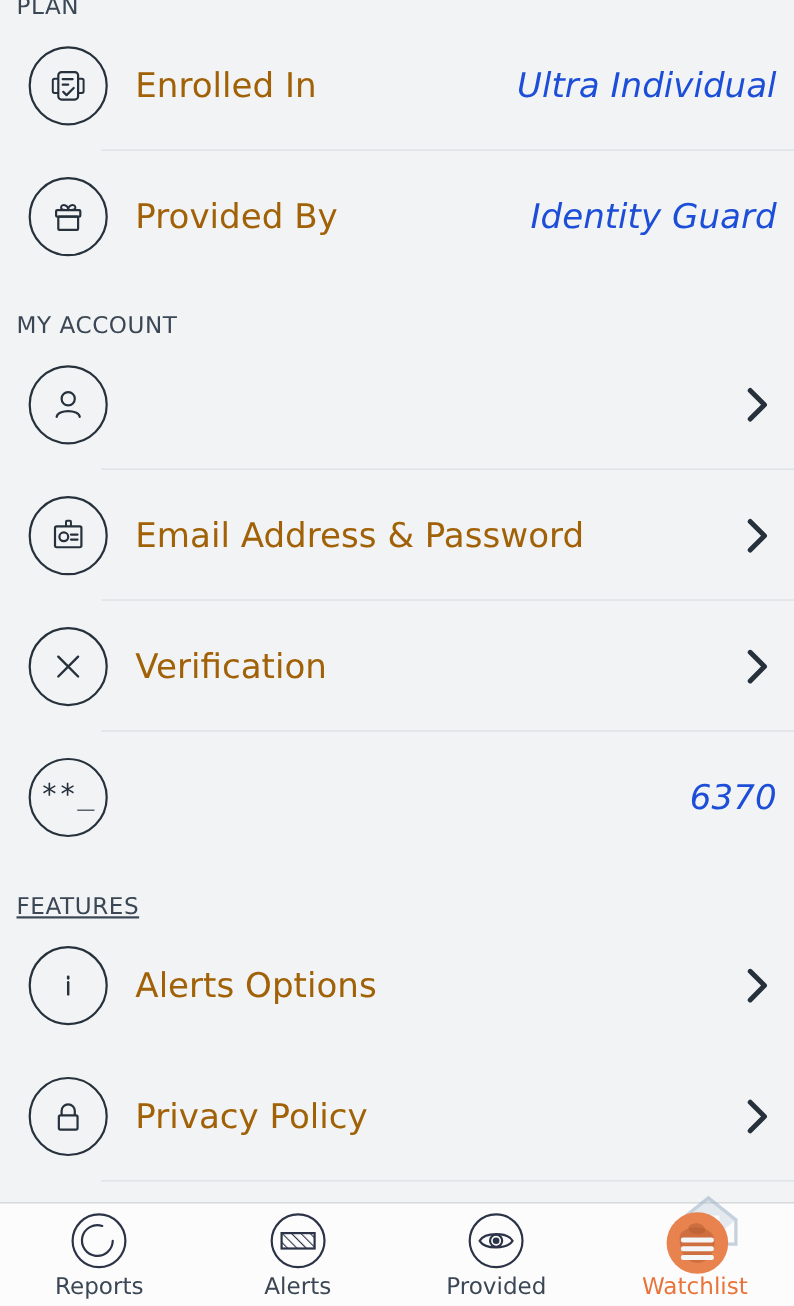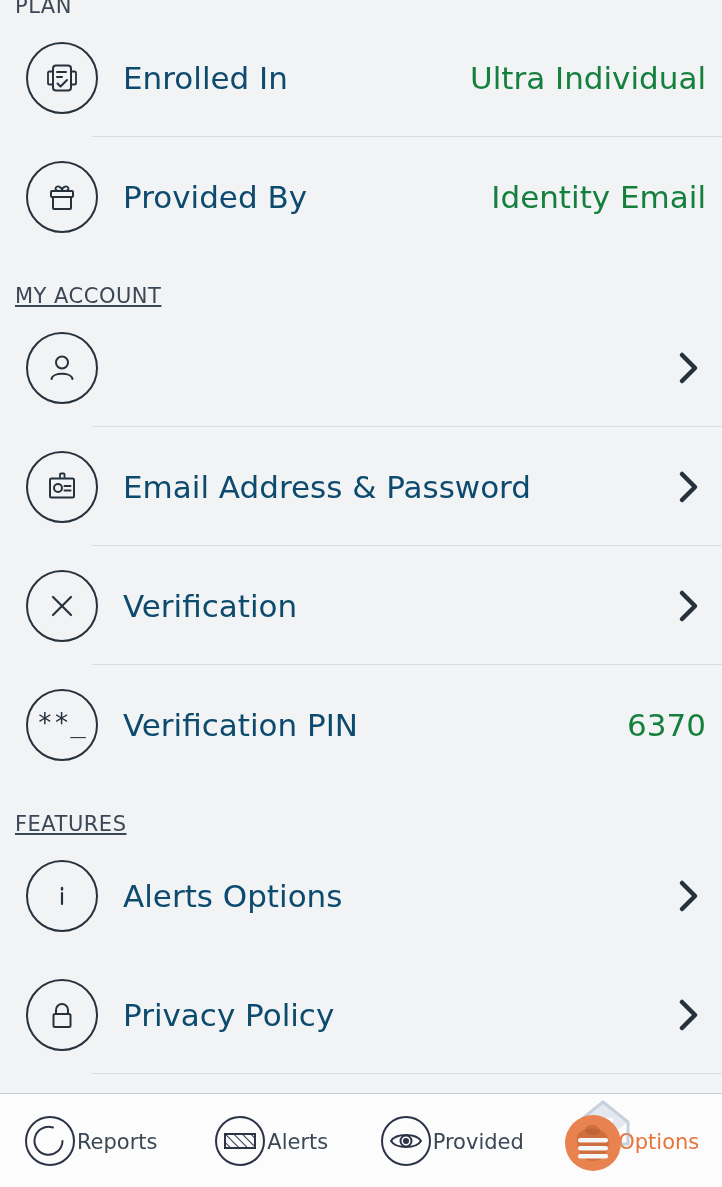--- a/index.html
+++ b/index.html
@@ -29,21 +29,21 @@
 
   
   .section-header {
     font-size: 21px;
     letter-spacing: 0.5px;
     color: #3b4754;
     padding-left: 15px;
     font-weight: 400;
   }
   .sec-plan     { margin-top: -6px; }
-  .sec-account  { margin-top: 28px; text-decoration: underline; }
+  .sec-account  { margin-top: 28px; }
   .sec-features { margin-top: 28px; text-decoration: underline; }
   .sec-support  { margin-top: 26px; }
 
   
   .row {
     position: relative;
     display: flex;
     align-items: center;
     height: 119px;
     padding-left: 26px;
@@ -66,29 +66,30 @@
     border: 2px solid #26313c;
     border-radius: 50%;
     display: flex;
     align-items: center;
     justify-content: center;
     box-sizing: border-box;
   }
   .row-label {
     margin-left: 25px;
     font-size: 31px;
-    color: #0c4a6e;
+    color: #a16207;
     white-space: nowrap;
   }
   .row-value {
     margin-left: auto;
     font-size: 31px;
-    color: #15803d;
+    color: #1d4ed8;
     white-space: nowrap;
     padding-right: 2px;
+    font-style: italic;
   }
   .chevron {
     margin-left: auto;
     width: 30px;
     height: 36px;
     flex: 0 0 auto;
     display: flex;
     align-items: center;
     justify-content: center;
     padding-right: 4px;
@@ -112,21 +113,21 @@
     width: 722px;
     height: 94px;
     background: #fcfcfc;
     border-top: 1px solid #c9ccd0;
     display: flex;
     box-sizing: border-box;
   }
   .nav-item {
     flex: 1 1 0;
     display: flex;
-    flex-direction: row;
+    flex-direction: column;
     align-items: center;
     justify-content: center;
     position: relative;
   }
   .nav-icon {
     width: 54px;
     height: 54px;
     display: flex;
     align-items: center;
     justify-content: center;
@@ -183,21 +184,21 @@
     <div class="row">
       <span class="icon-circle">
         <svg width="40" height="40" viewBox="0 0 40 40">
           <path d="M20 14 C 20 9, 14 8, 13.5 11.5 C 13.2 13.6, 16.5 14, 20 14 Z" fill="none" stroke="#26313c" stroke-width="1.8" stroke-linejoin="round"></path>
           <path d="M20 14 C 20 9, 26 8, 26.5 11.5 C 26.8 13.6, 23.5 14, 20 14 Z" fill="none" stroke="#26313c" stroke-width="1.8" stroke-linejoin="round"></path>
           <rect x="9" y="14" width="22" height="6" rx="1" fill="none" stroke="#26313c" stroke-width="2"></rect>
           <rect x="11" y="20" width="18" height="12" rx="1" fill="none" stroke="#26313c" stroke-width="2"></rect>
         </svg>
       </span>
       <span class="row-label">Provided By</span>
-      <span class="row-value">Identity Email</span>
+      <span class="row-value">Identity Guard</span>
     </div>
 
     <div class="section-header sec-account">MY ACCOUNT</div>
 
     <div class="row divider">
       <span class="icon-circle">
         <svg width="40" height="40" viewBox="0 0 40 40">
           <circle cx="20" cy="14.5" r="6" fill="none" stroke="#26313c" stroke-width="2"></circle>
           <path d="M9.5 31 C 10.5 24, 29.5 24, 30.5 31" fill="none" stroke="#26313c" stroke-width="2" stroke-linecap="round"></path>
         </svg>
@@ -239,21 +240,20 @@
         <svg width="22" height="34" viewBox="0 0 22 34">
             <polyline points="4,4 17,17 4,30" fill="none" stroke="#26313c" stroke-width="4.5" stroke-linecap="round" stroke-linejoin="round"></polyline>
           </svg>
       </span>
     </div>
 
     <div class="row">
       <span class="icon-circle">
         <span class="pin-glyph">**_</span>
       </span>
-      <span class="row-label">Verification PIN</span>
       <span class="row-value">6370</span>
     </div>
 
     <div class="section-header sec-features">FEATURES</div>
 
     <div class="row">
       <span class="icon-circle">
         <svg width="40" height="40" viewBox="0 0 40 40">
           <line x1="20" y1="12" x2="20" y2="13.4" stroke="#26313c" stroke-width="2.4" stroke-linecap="round"></line>
           <line x1="20" y1="17" x2="20" y2="28" stroke="#26313c" stroke-width="2.2" stroke-linecap="round"></line>
@@ -336,17 +336,17 @@
           <svg class="settings-circle" width="58" height="58" viewBox="0 0 58 58">
             <circle cx="29" cy="29" r="28" fill="#e8834f"></circle>
             <path d="M13 22 C 18 12, 40 12, 44 24 C 47 34, 40 47, 29 47 C 18 47, 12 36, 13 22 Z" fill="#b95f33" opacity="0.55"></path>
             <rect x="14" y="24" width="30" height="4.5" rx="2" fill="#f4f6f8"></rect>
             <rect x="14" y="32" width="30" height="4.5" rx="2" fill="#f4f6f8"></rect>
             <rect x="14" y="40" width="30" height="4.5" rx="2" fill="#f4f6f8"></rect>
             <path d="M21 14 C 26 9, 34 11, 36 16 C 37 19, 33 21, 29 21 C 24 21, 20 18, 21 14 Z" fill="#b05a30" opacity="0.5"></path>
           </svg>
         </span>
       </span>
-      <span class="nav-label" style="color: rgb(232, 116, 59);">Options</span>
+      <span class="nav-label" style="color: rgb(232, 116, 59);">Watchlist</span>
     </div>
 
   </div>
 </div>
 
 </body></html>

